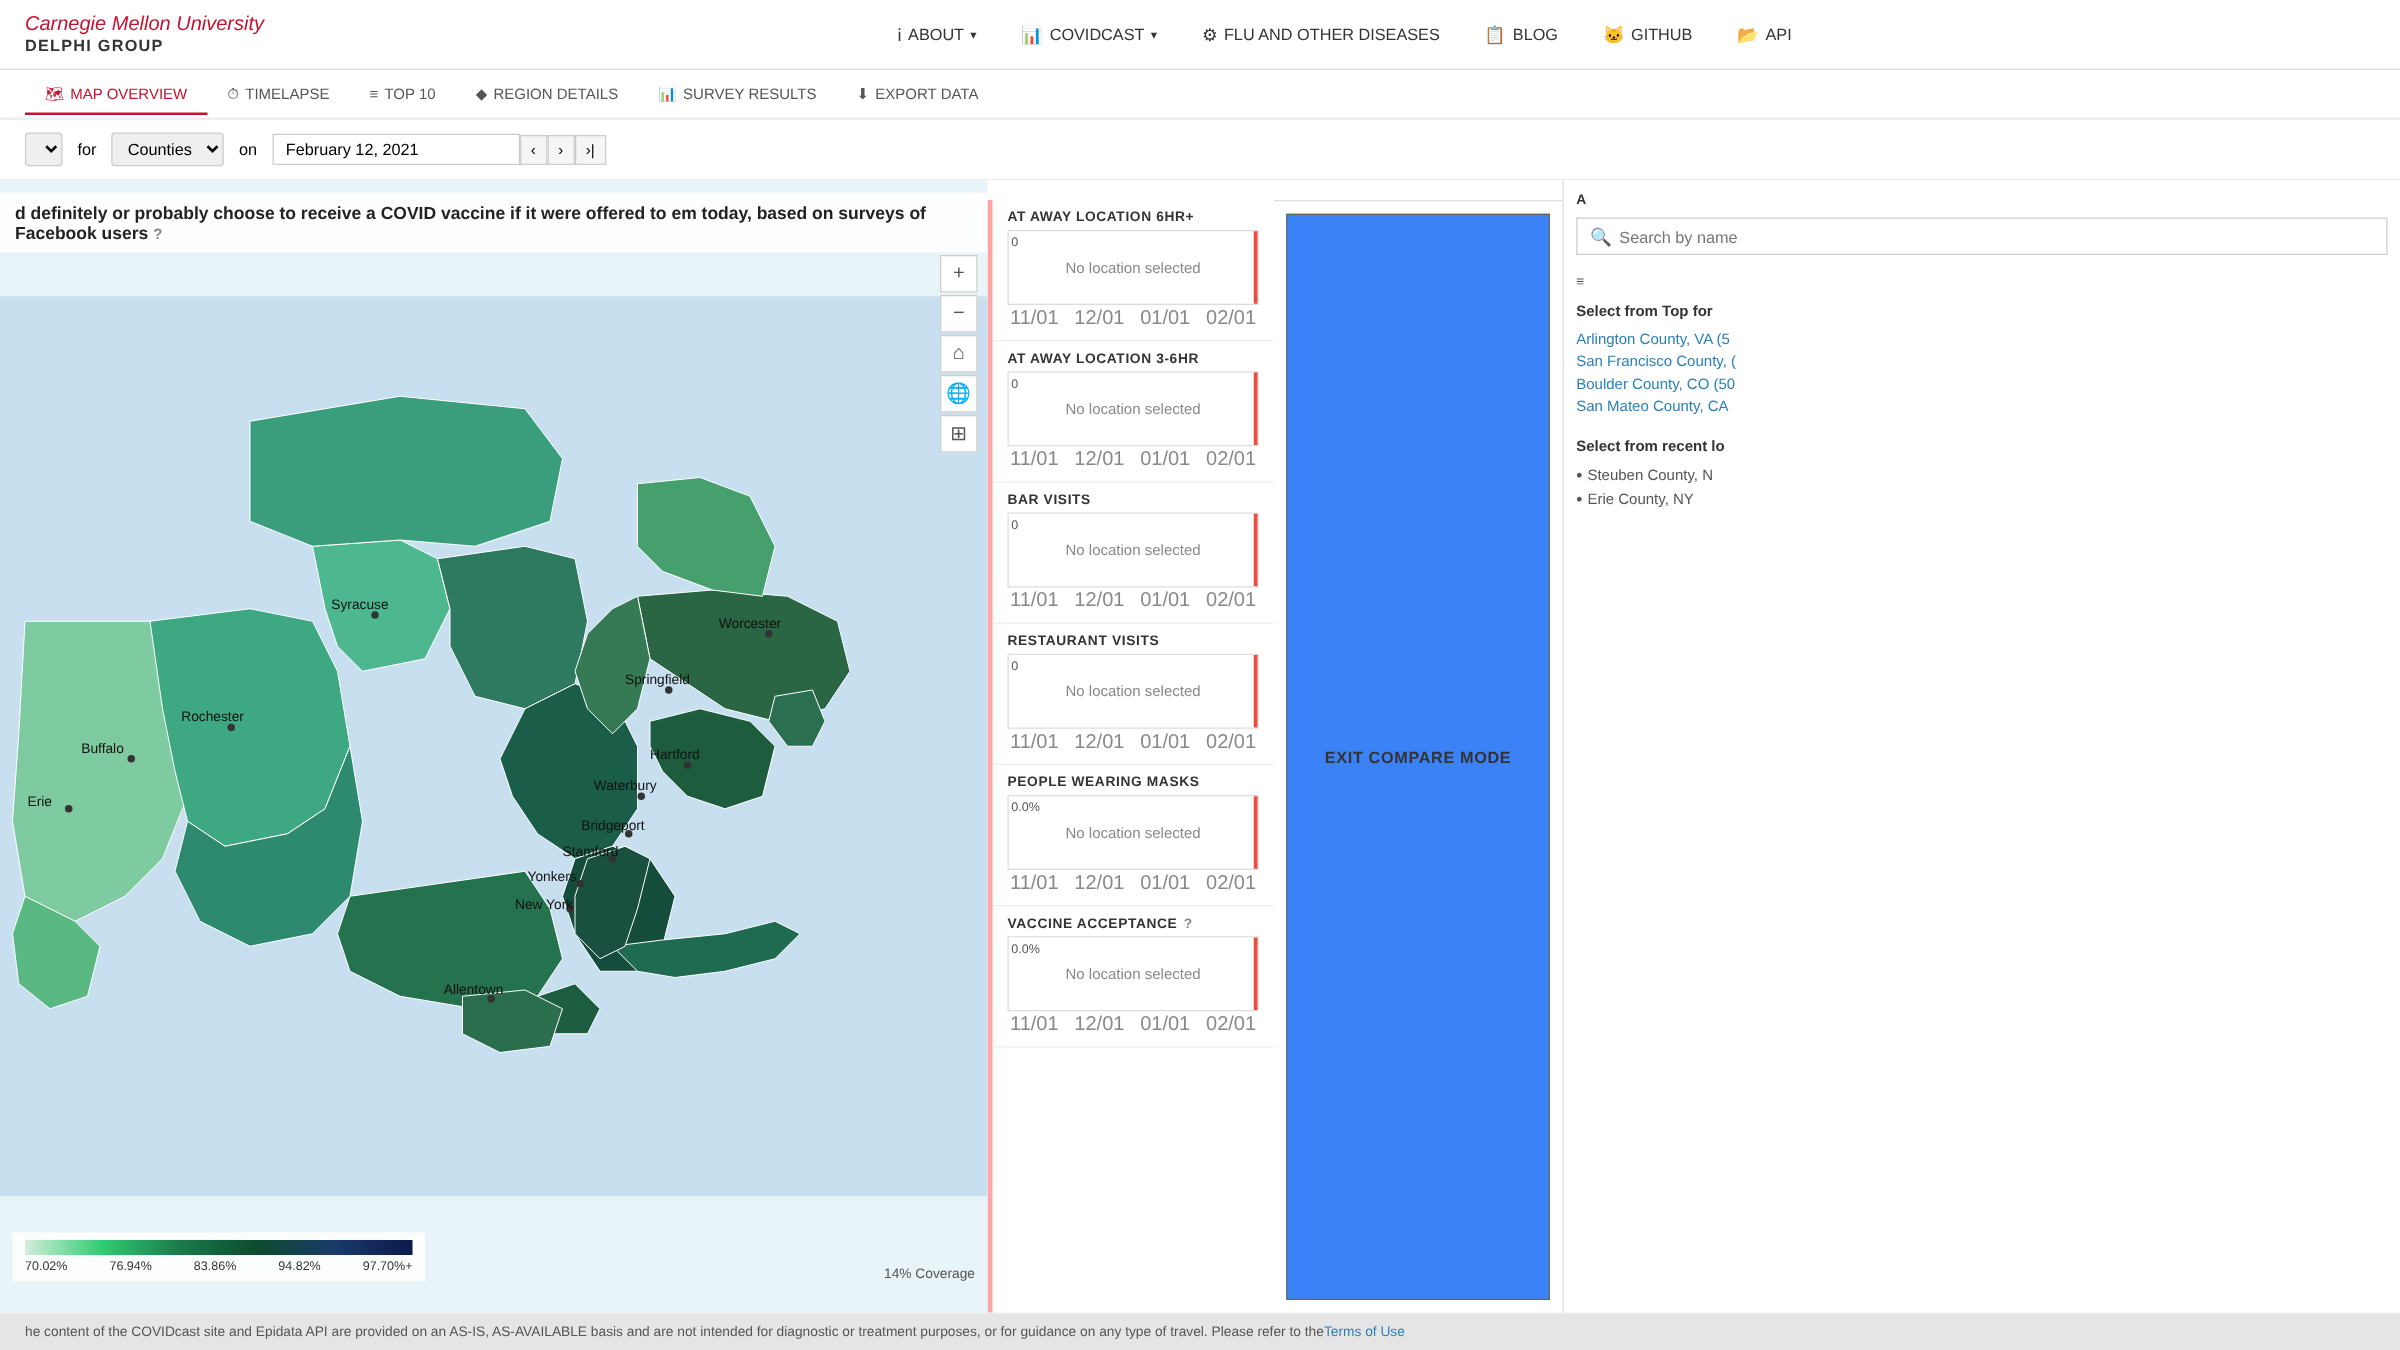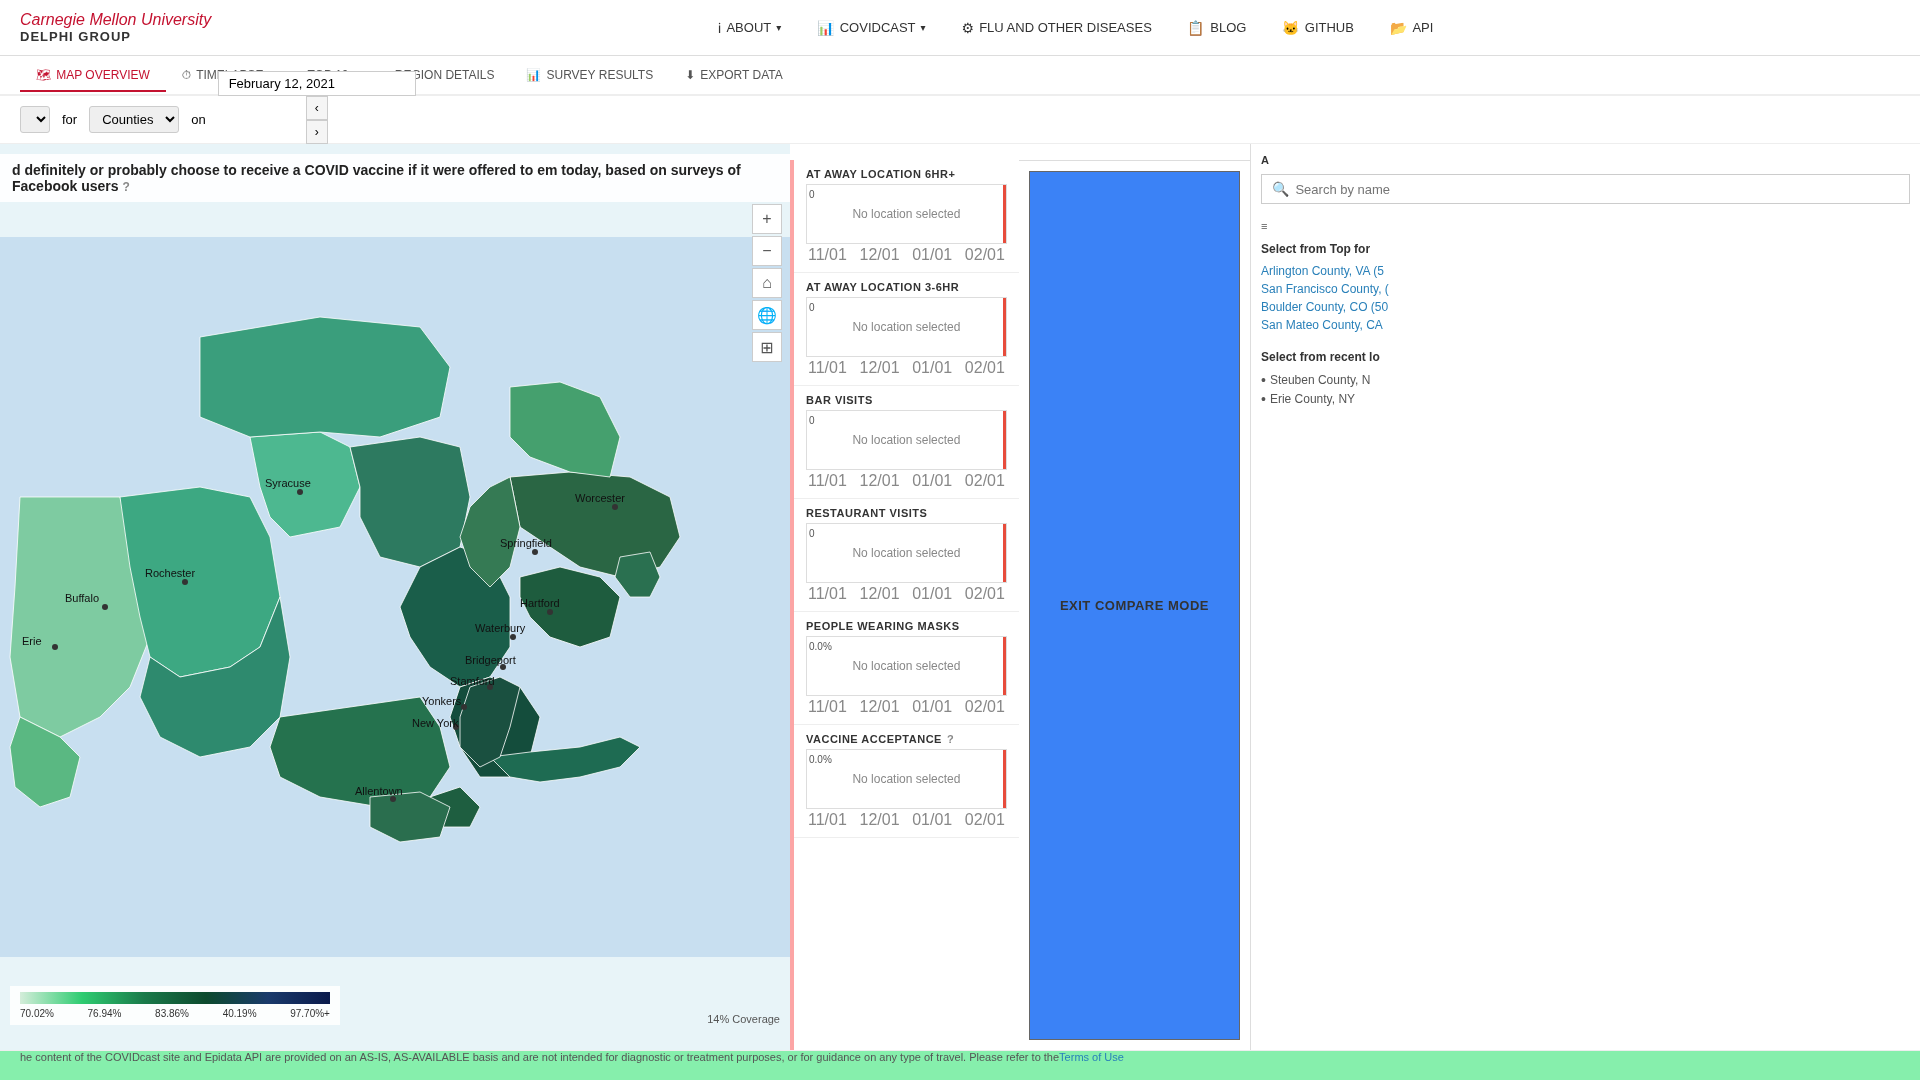--- a/index.html
+++ b/index.html
@@ -87,21 +87,20 @@
       padding: 4px 8px;
       border: 1px solid #ccc;
       border-radius: 3px;
       font-size: 13px;
       cursor: pointer;
     }
     #date-nav {
       display: flex;
       align-items: center;
       gap: 0;
-      flex-direction: column;
     }
     #date-input {
       padding: 4px 10px;
       border: 1px solid #ccc;
       font-size: 13px;
       background: #fff;
     }
     .date-btn {
       padding: 4px 8px;
       border: 1px solid #ccc;
@@ -327,24 +326,24 @@
       margin-bottom: 3px;
       display: flex;
       align-items: center;
       gap: 4px;
     }
     .bullet { color: #555; font-size: 14px; }
 
     
     #footer {
       height: 30px;
-      background: #86efac;
+      background: #e5e5e5;
       border-top: 1px solid #eee;
       display: flex;
-      align-items: flex-start;
+      align-items: center;
       padding: 0 20px;
       font-size: 11px;
       color: #555;
       overflow: hidden;
       white-space: nowrap;
     }
     .footer-link { color: #2980b9; }
 
     
     #compare-scroll::-webkit-scrollbar { width: 8px; }
@@ -528,21 +527,21 @@
       <button class="map-ctrl-btn">⊞</button>
     </div>
 
     
     <div id="map-legend">
       <div id="legend-bar"></div>
       <div id="legend-labels">
         <span>70.02%</span>
         <span>76.94%</span>
         <span>83.86%</span>
-        <span>40.19%</span>
+        <span>94.82%</span>
         <span>97.70%+</span>
       </div>
     </div>
     <div id="map-coverage">
       <span>14% Coverage</span>
     </div>
   </div>
 
   <div id="compare-panel">
     <div id="compare-scroll">

